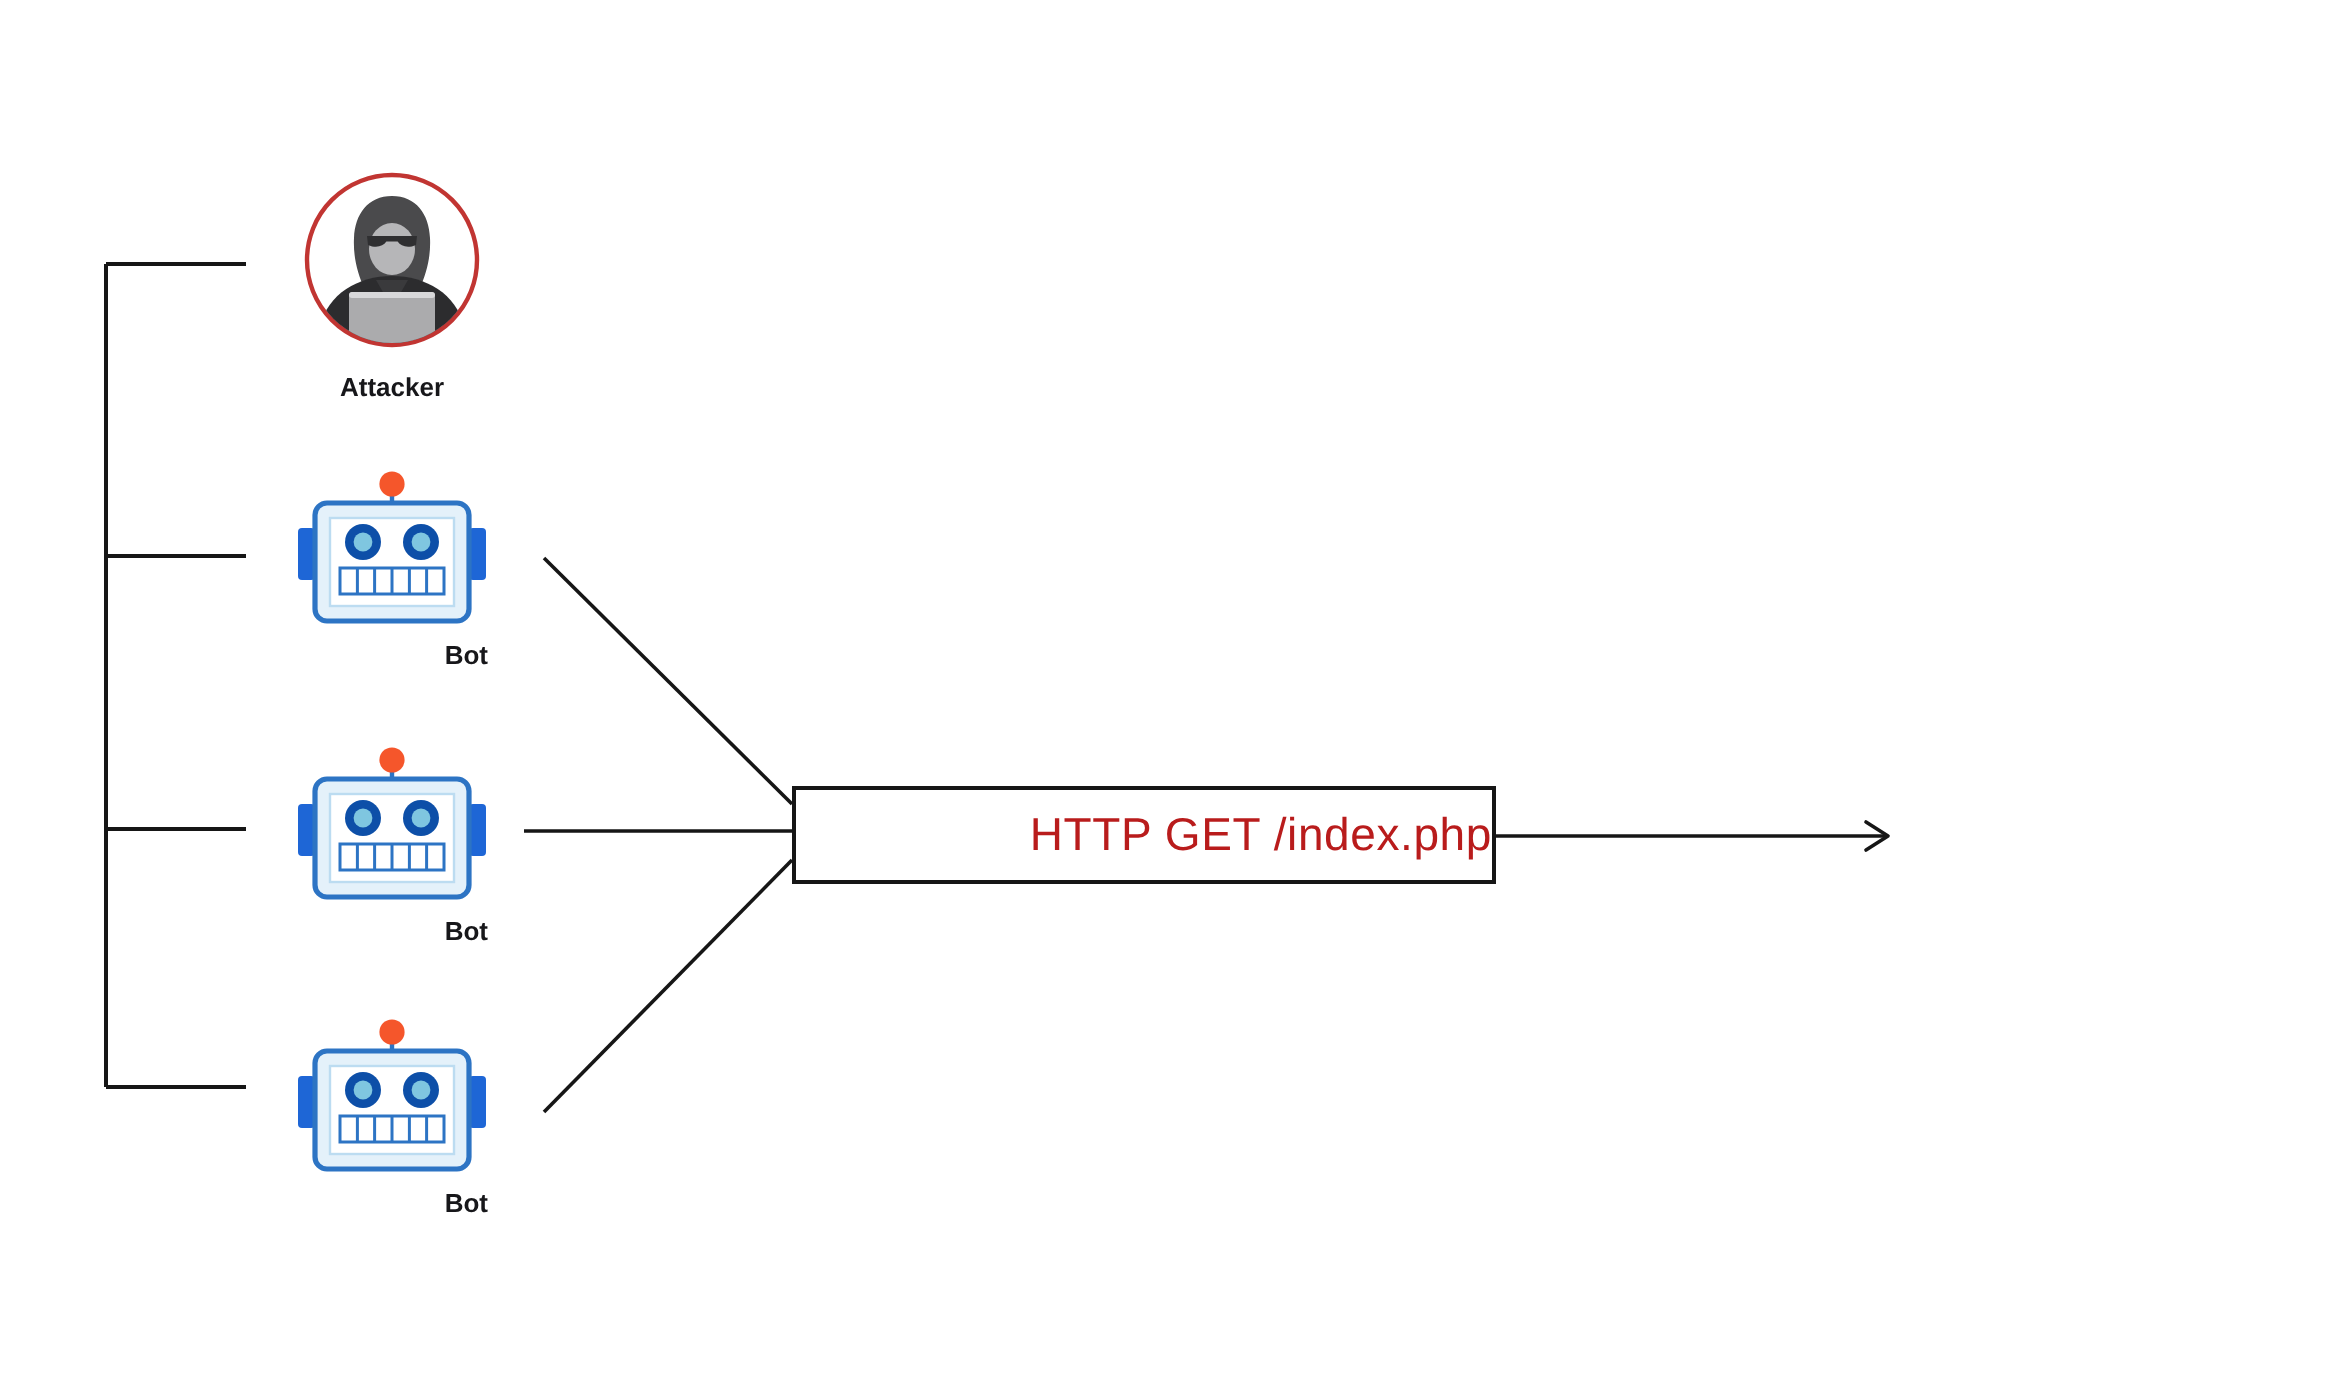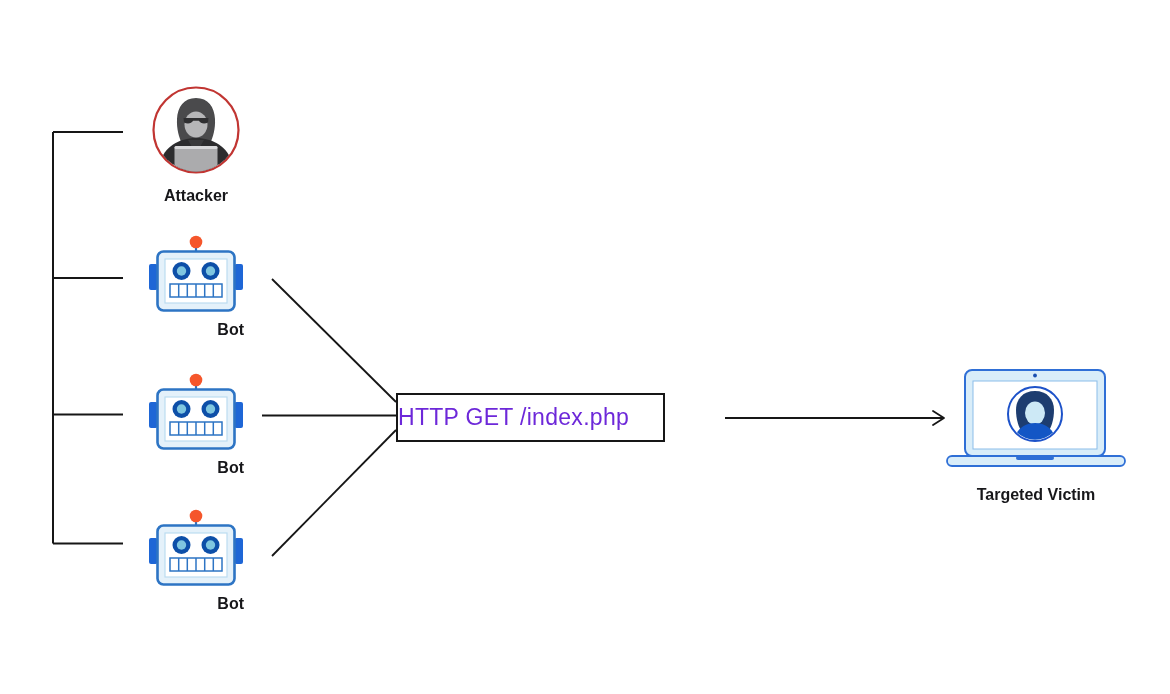--- a/index.html
+++ b/index.html
@@ -8,44 +8,44 @@
     width:1170px;height:694px;
     background:#ffffff;
     overflow:hidden;
     font-family:"Liberation Sans", sans-serif;
   }
   .overlay{position:absolute;left:0;top:0;width:1170px;height:694px;pointer-events:none;}
   .node{position:absolute;text-align:center;}
   .node .icon{display:block;margin:0 auto;}
   .node-label{
     font-weight:700;
-    font-size:16px;
+    font-size:13px;
     color:#17171a;
     line-height:1.1;
     white-space:nowrap;
   }
   .attacker-node{left:151px;top:85px;width:90px;}
   .attacker-node .node-label{margin-top:12px;}
   .bot-node{left:148px;width:96px;}
   .bot-node .node-label{margin-top:9px;text-align:right;}
   .bot-1{top:234px;}
   .bot-2{top:372px;}
   .bot-3{top:508px;}
   .victim-node{left:946px;top:368px;width:180px;}
   .victim-node .node-label{margin-top:18px;}
   .request-box{
     position:absolute;
     left:396px;top:393px;
-    width:269px;height:49px;
+    width:352px;height:49px;
     border:2.5px solid #161616;
     background:#ffffff;
     box-sizing:border-box;
-    display:flex;align-items:center;justify-content:flex-start;
+    display:flex;align-items:center;justify-content:flex-end;
     font-size:23px;
-    color:#6d28d9;
+    color:#b91c1c;
     letter-spacing:0.3px;
     white-space:nowrap;
   }
 </style>
 </head>
 <body>
 
 <div class="canvas">
 
   <svg class="overlay" viewBox="0 0 1170 694">
@@ -157,35 +157,14 @@
         <line x1="65.3" y1="50" x2="65.3" y2="63"></line>
       </g>
     </svg>
     <div class="node-label">Bot</div>
   </div>
 
   <div class="request-box">
     <span>HTTP GET /index.php</span>
   </div>
 
-  <div class="node victim-node">
-    <svg class="icon" width="180" height="100" viewBox="0 0 180 100">
-      <defs>
-          <clipPath id="av-clip">
-            <circle cx="89" cy="46" r="25.8"></circle>
-          </clipPath>
-        </defs>
-      <rect x="19" y="2" width="140" height="86" rx="7" fill="#d9edf9" stroke="#2f6fd6" stroke-width="2"></rect>
-      <rect x="27" y="13" width="124" height="68" fill="#ffffff" stroke="#8bbde9" stroke-width="1"></rect>
-      <circle cx="89" cy="7.5" r="1.9" fill="#1a4fb0"></circle>
-      <circle cx="89" cy="46" r="27" fill="#ffffff" stroke="#1d52c9" stroke-width="2"></circle>
-      <g clip-path="url(#av-clip)">
-        <path d="M89,23 C77,23 70,31 70,42 C70,52 73,60 76,64 L102,64 C105,60 108,52 108,42 C108,31 101,23 89,23 Z" fill="#1d3d70"></path>
-        <ellipse cx="89" cy="45" rx="10" ry="11.5" fill="#cde9f6"></ellipse>
-        <path d="M89,55 C78,55 70,62 68,72 L110,72 C108,62 100,55 89,55 Z" fill="#1356c5"></path>
-      </g>
-      <rect x="1" y="88" width="178" height="10" rx="5" fill="#d9edf9" stroke="#2f6fd6" stroke-width="1.8"></rect>
-      <rect x="70" y="88" width="38" height="4" rx="2" fill="#2f6fd6"></rect>
-    </svg>
-    <div class="node-label">Targeted Victim</div>
-  </div>
 
 </div>
 
 </body></html>

